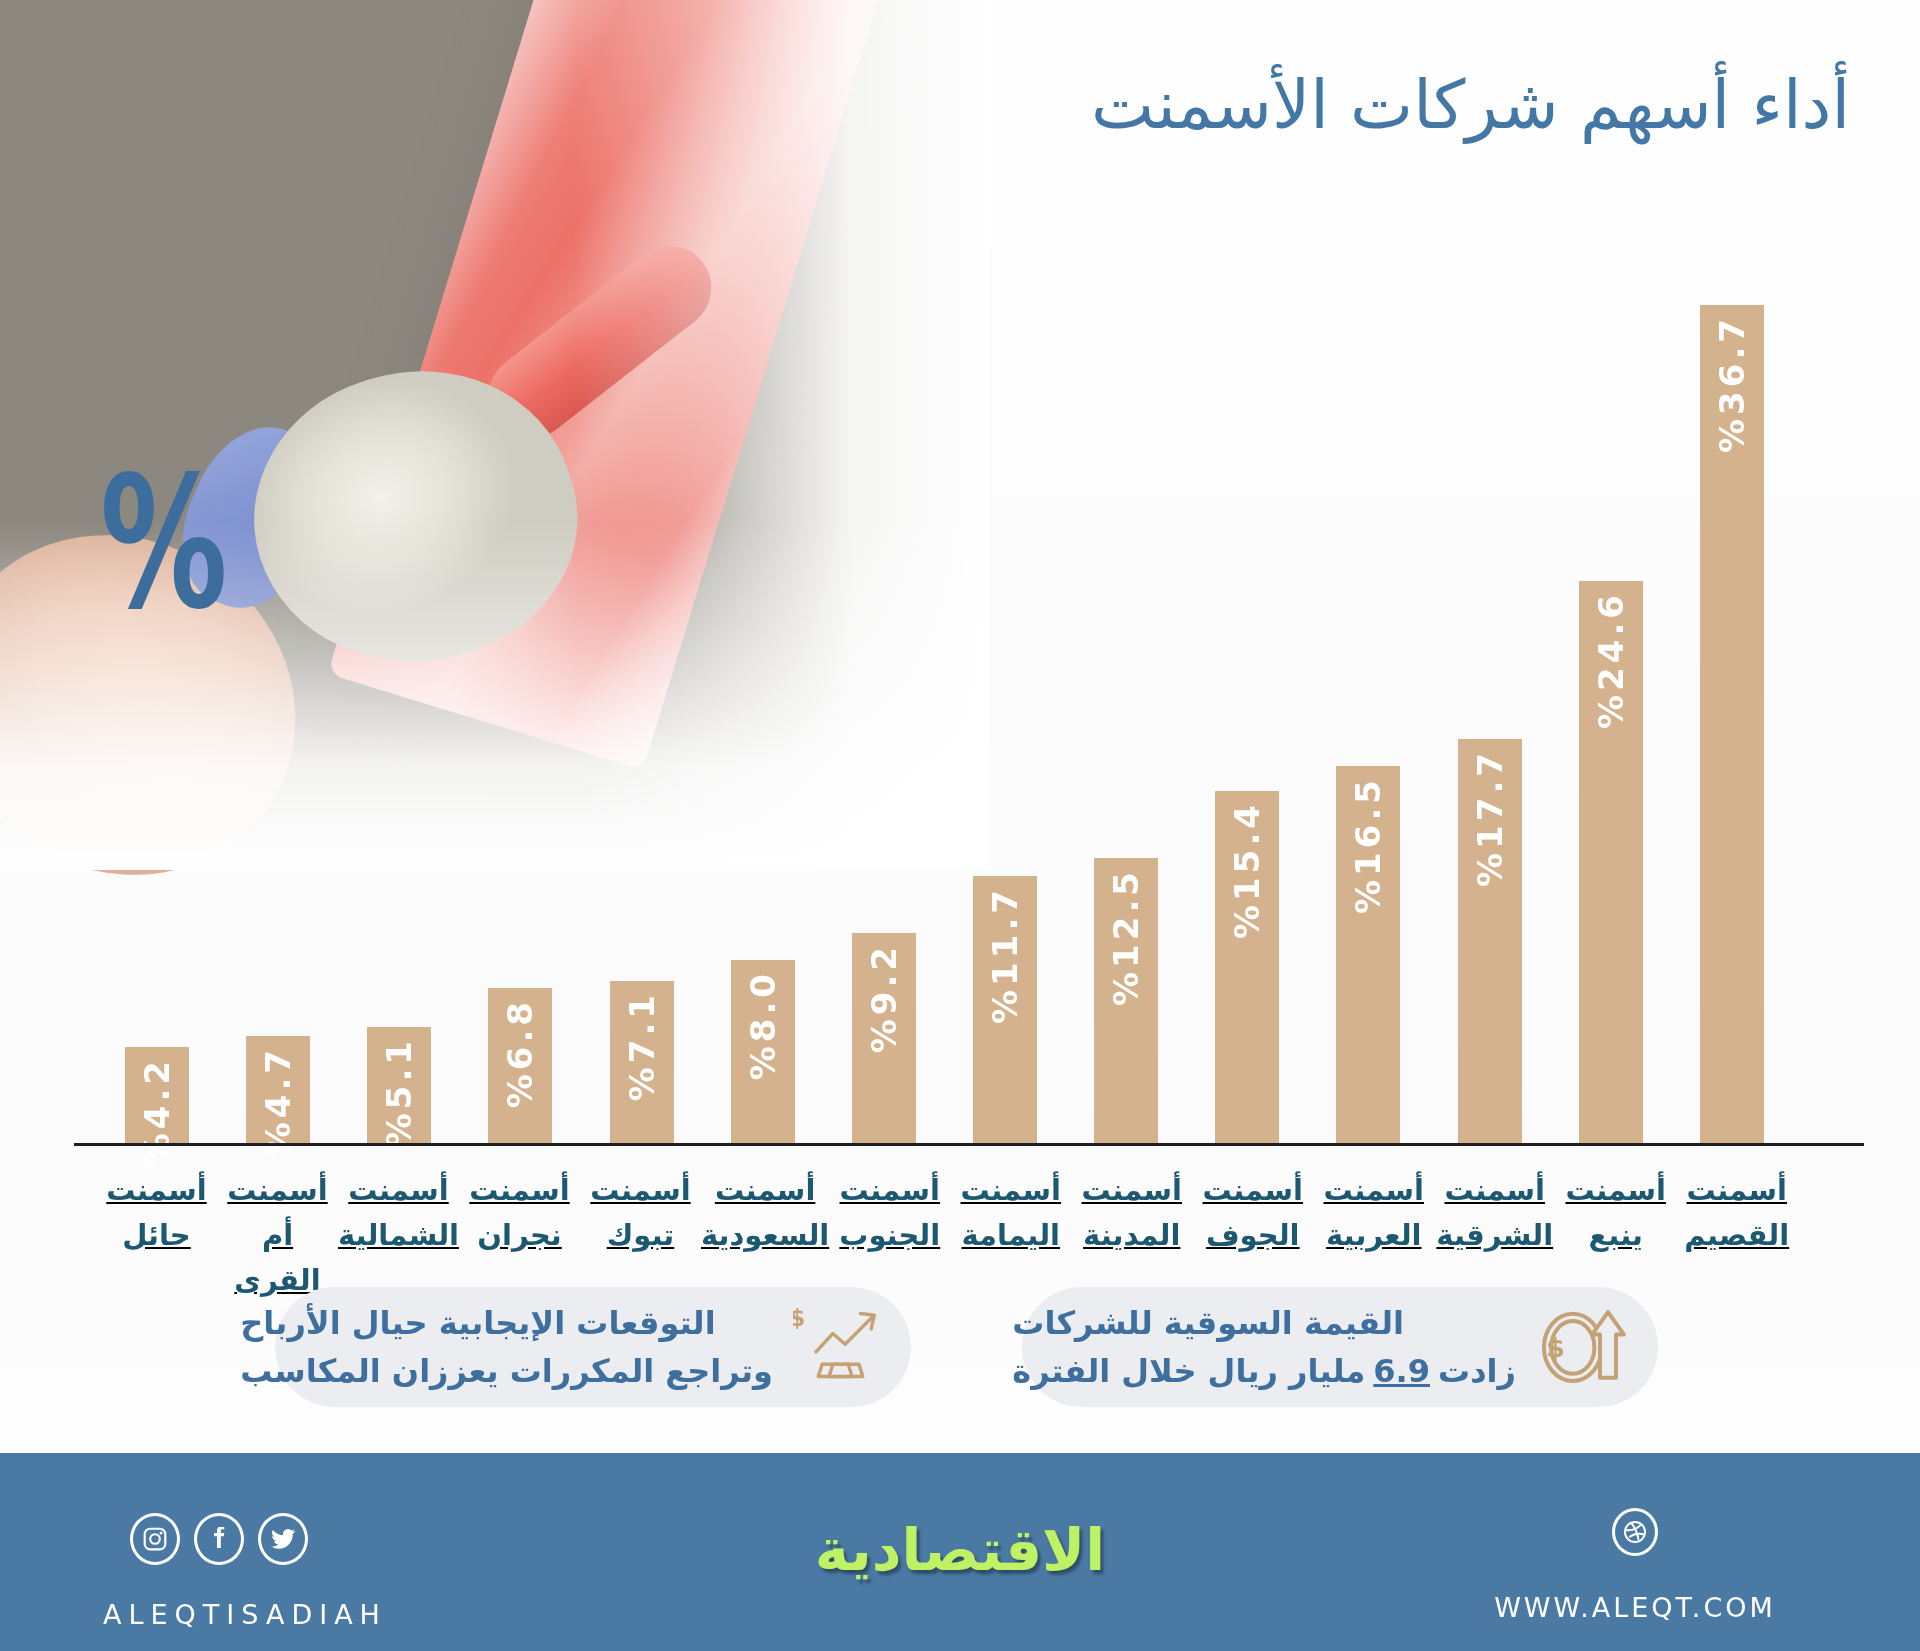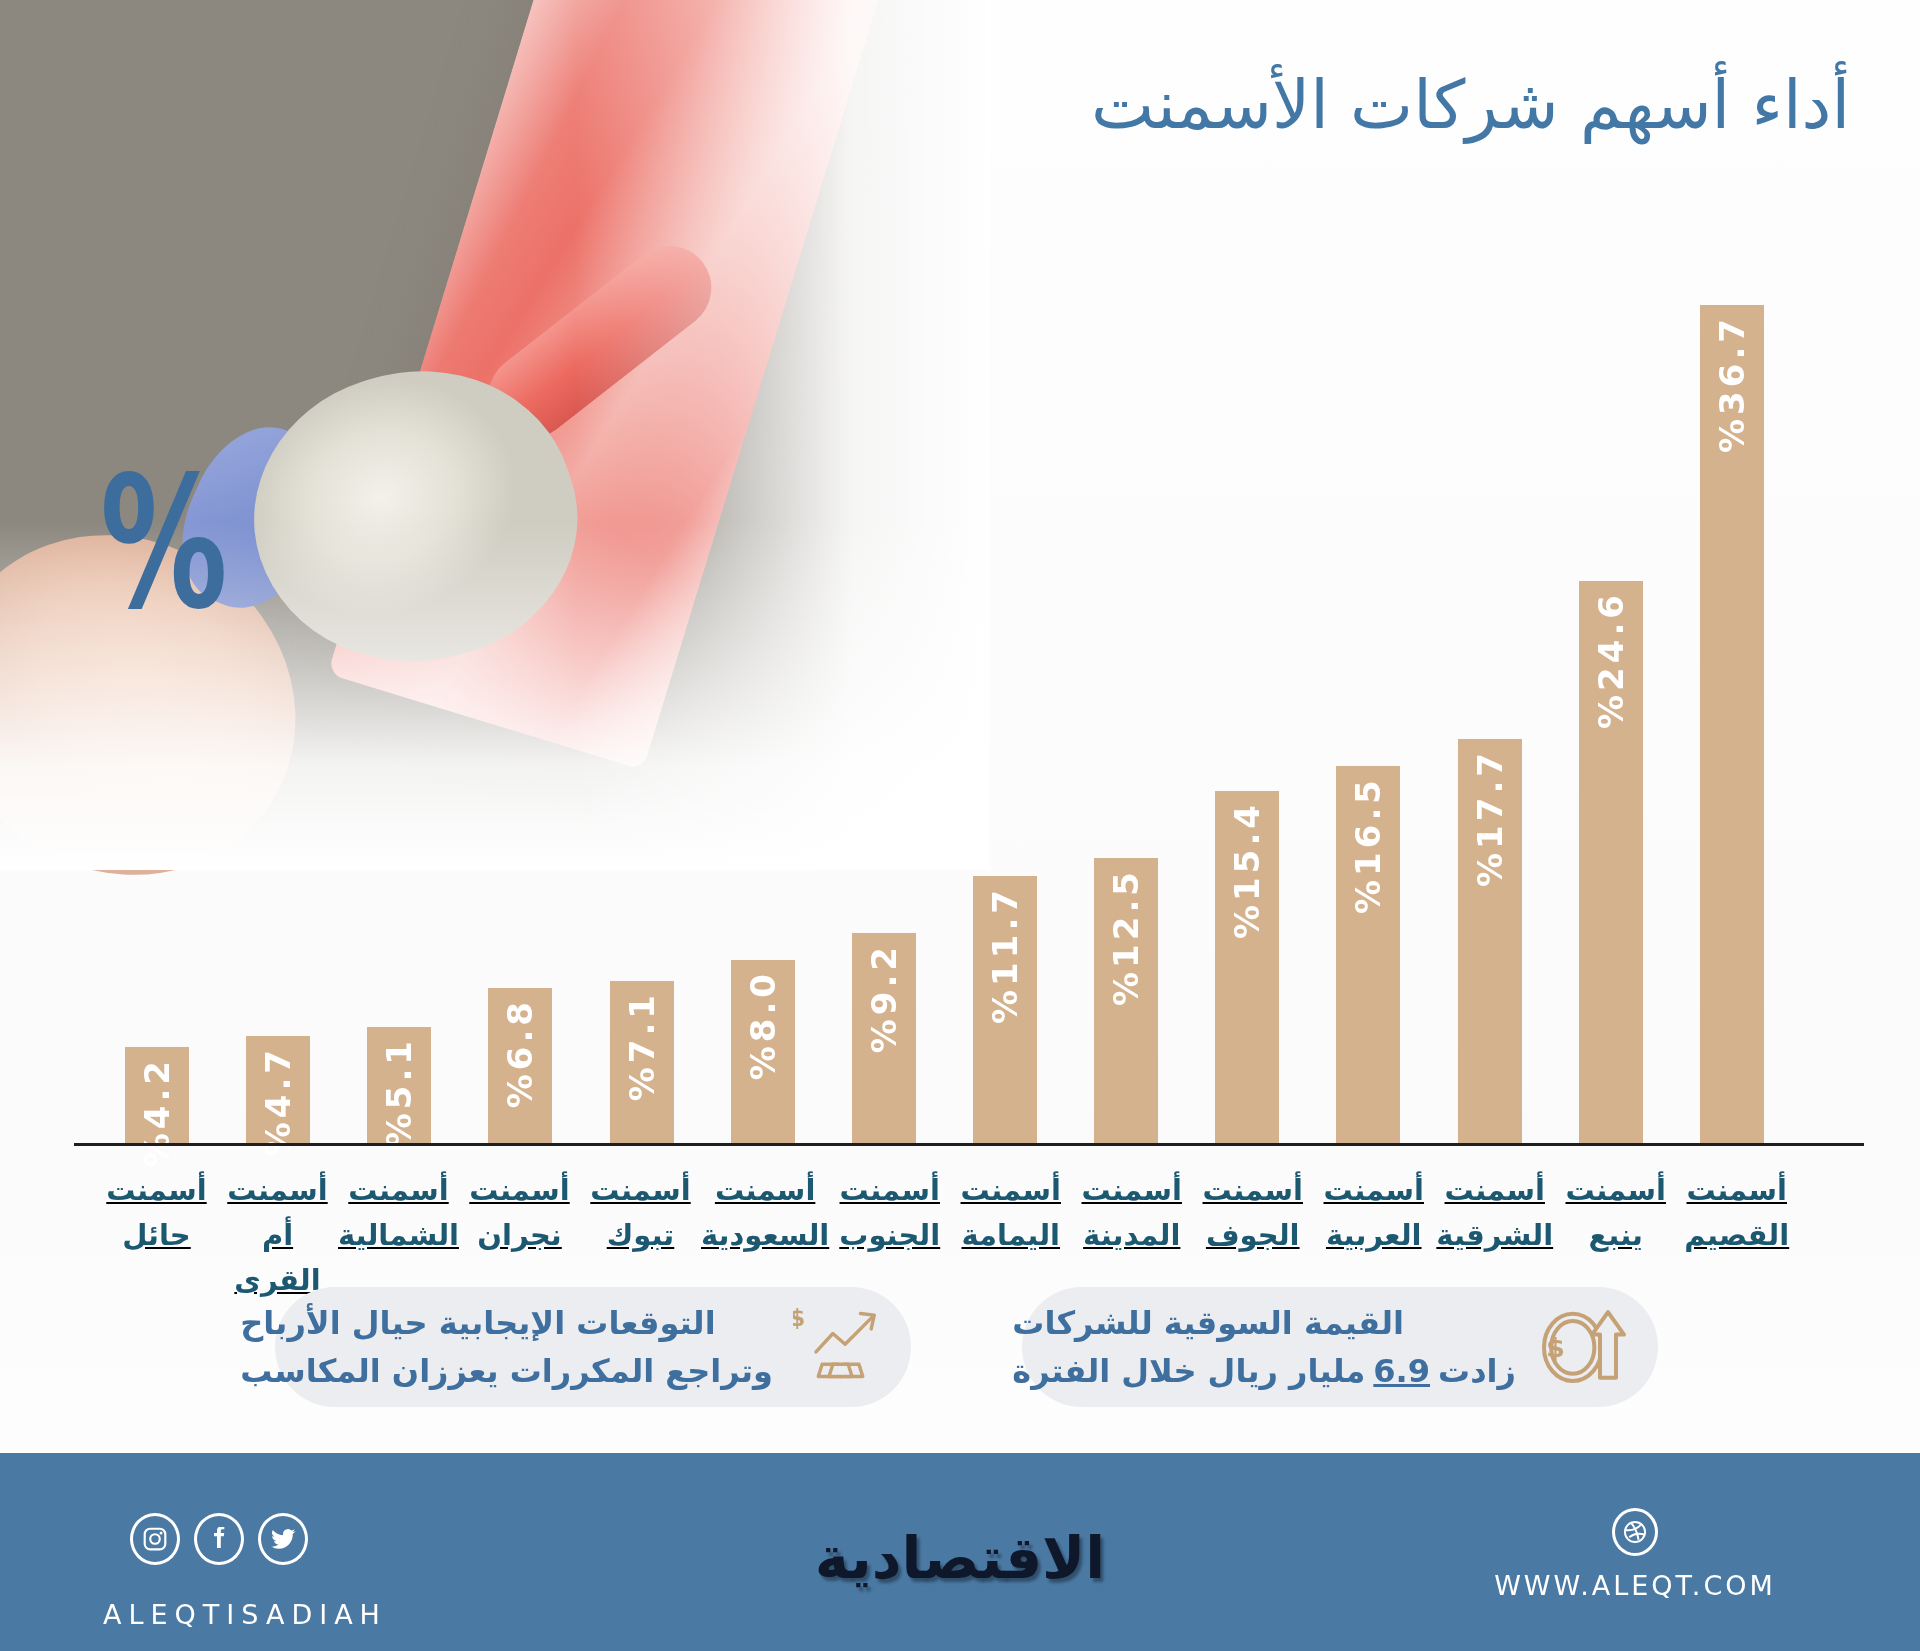--- a/index.html
+++ b/index.html
@@ -66,27 +66,27 @@
   .pill-text{flex:1 1 auto; text-align:left; color:#3e6f9e; font-weight:700;
     font-size:32px; line-height:1.5; white-space:nowrap;}
   .pill-text .num{font-weight:800; margin:0 8px; letter-spacing:1px;text-decoration:underline;}
   
   .footer{position:absolute; left:0; top:1453px; width:1920px; height:198px; background:#4a79a4;}
   .social{position:absolute; left:130px; top:60px; display:flex; gap:14px;}
   .social-circle{width:50px; height:52px; border:3px solid #fff; border-radius:50%;
     display:flex; align-items:center; justify-content:center; box-sizing:border-box;}
   .brand-latin{position:absolute; left:103px; top:146px; color:#fff; font-size:27px;
     letter-spacing:7px; font-weight:400;}
-  .brand-arabic{position:absolute; left:50%; transform:translateX(-50%); top:76px;
-    color:#0f172a; direction:rtl; font-size:58px; font-weight:800; line-height:1;
+  .brand-arabic{position:absolute; left:50%; transform:translateX(-50%); top:68px;
+    color:#bef264; direction:rtl; font-size:58px; font-weight:800; line-height:1;
     text-shadow:3px 4px 3px rgba(0,0,0,.35);}
   .site-block{position:absolute; left:1470px; top:55px; width:330px; text-align:center;}
   .site-icon{display:inline-flex; width:46px; height:48px; border:3px solid #fff;
     border-radius:50%; align-items:center; justify-content:center; box-sizing:border-box;}
-  .website{margin-top:14px; color:#fff; font-size:27px; letter-spacing:3px;}
+  .website{margin-top:36px; color:#fff; font-size:27px; letter-spacing:3px;}
 </style>
 </head>
 <body>
 
 <div class="canvas">
 
   <div class="photo">
     <div class="cement"></div>
     <div class="trowel-blade"></div>
     <div class="trowel-handle"></div>

